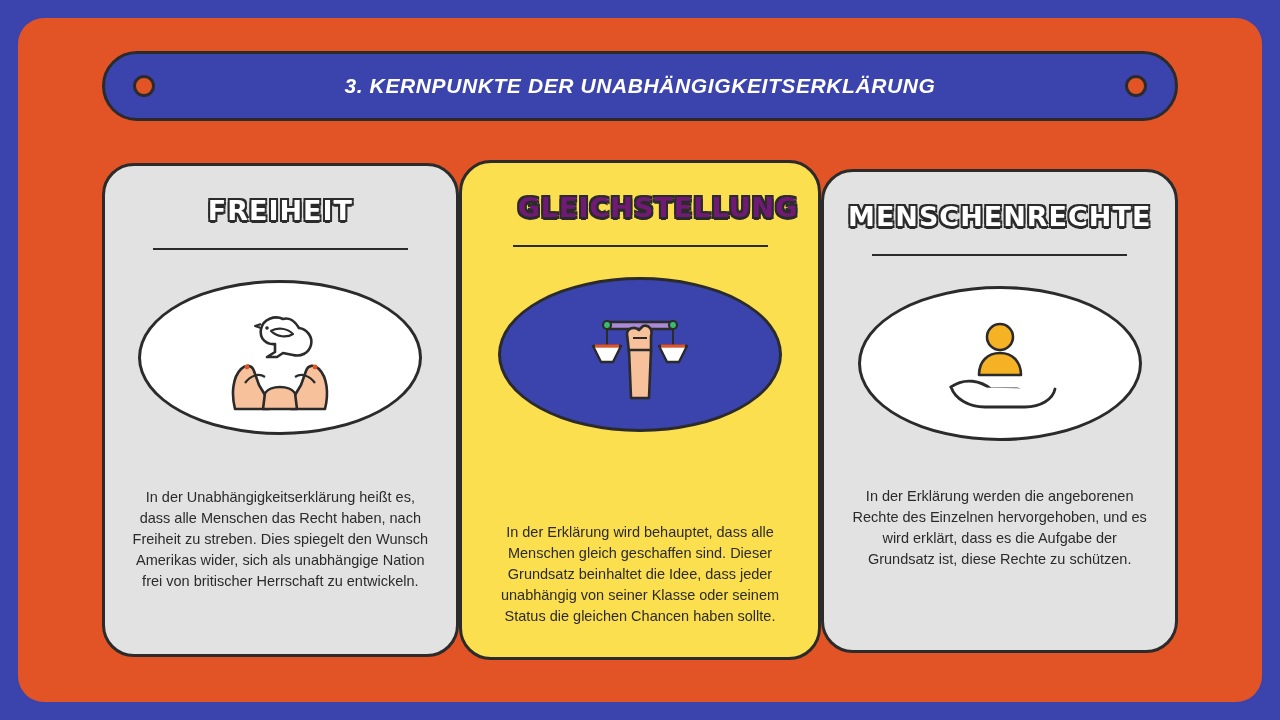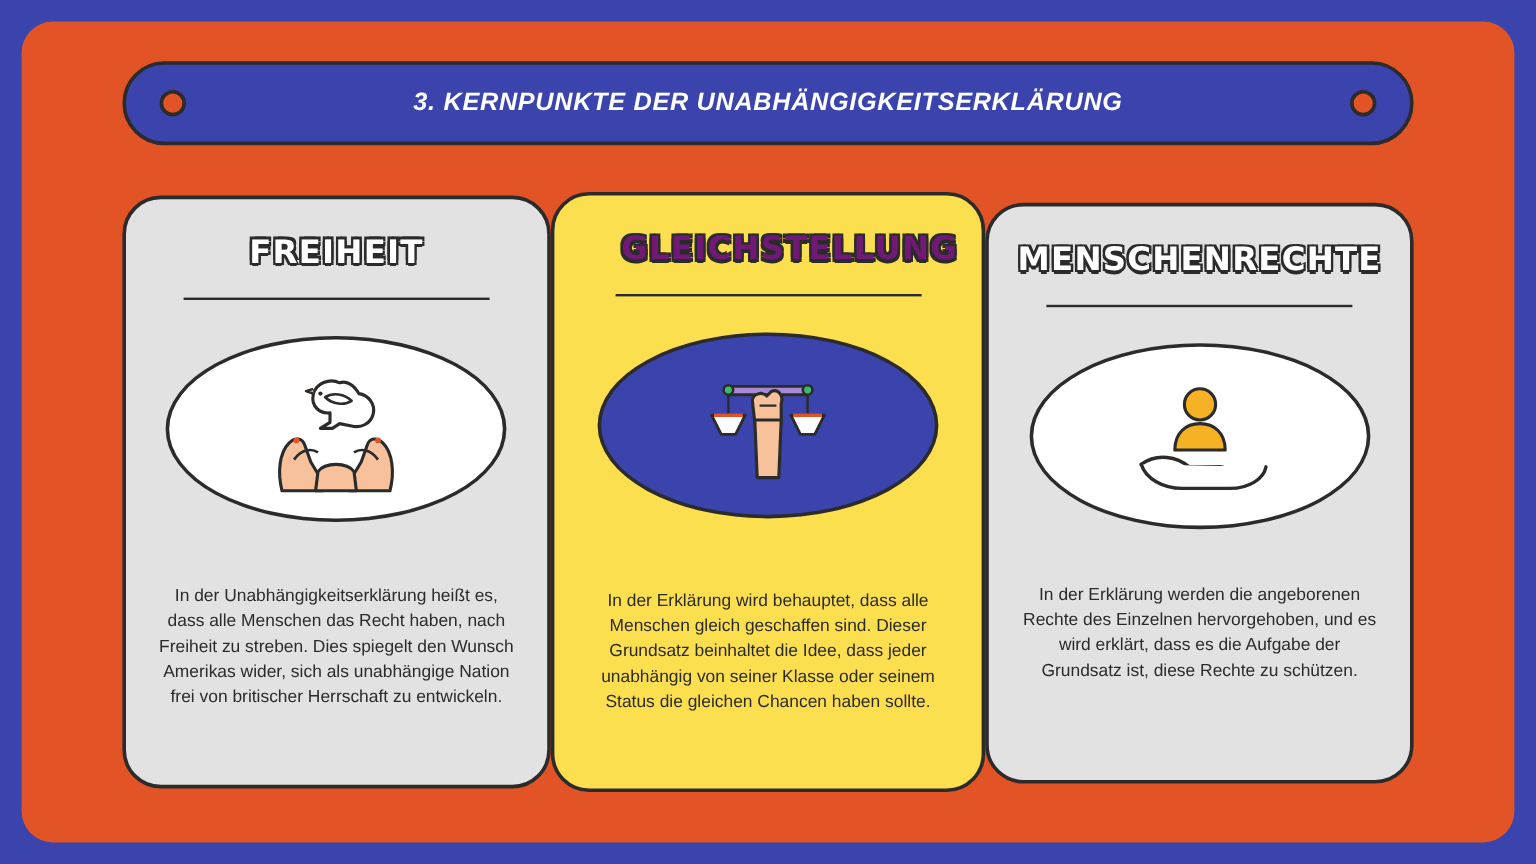--- a/index.html
+++ b/index.html
@@ -147,21 +147,21 @@
 
   .card-body {
     margin-top: auto;
     margin-bottom: 12px;
     font-size: 14.5px;
     line-height: 1.45;
     color: #2b2b2b;
     text-align: center;
     padding: 0 6px;
   }
-  .card.middle .card-body { margin-bottom: 43px; }
+  .card.middle .card-body { margin-bottom: 12px; }
   .card.right .card-body { margin-bottom: 62px; }
   .card.left .card-body { margin-bottom: 44px; }
 </style>
 </head>
 <body>
 
 <div class="slide">
   <div class="inner-panel">
 
     <div class="title-bar">

